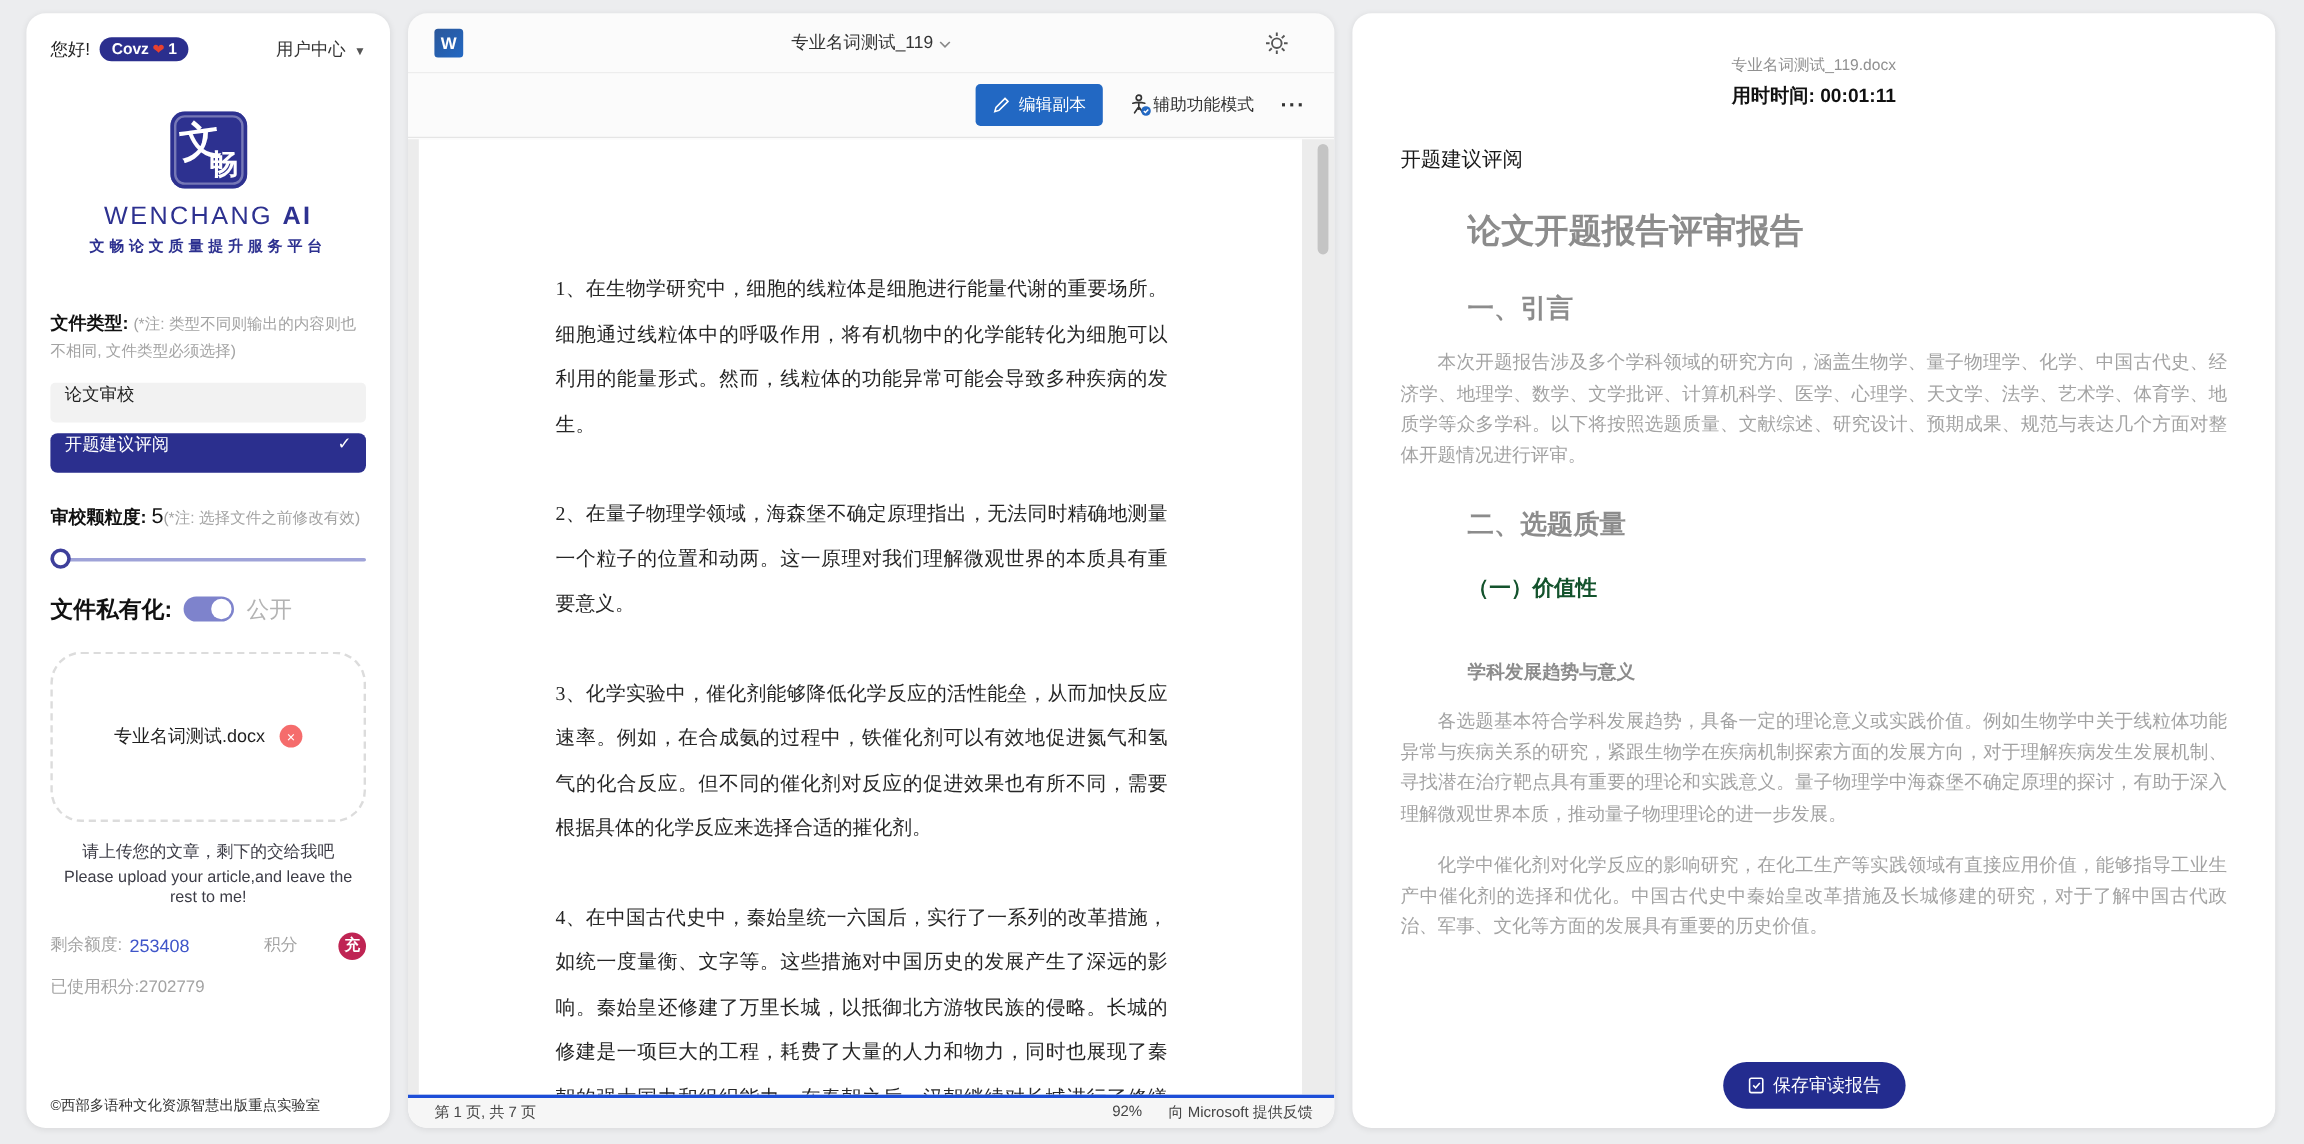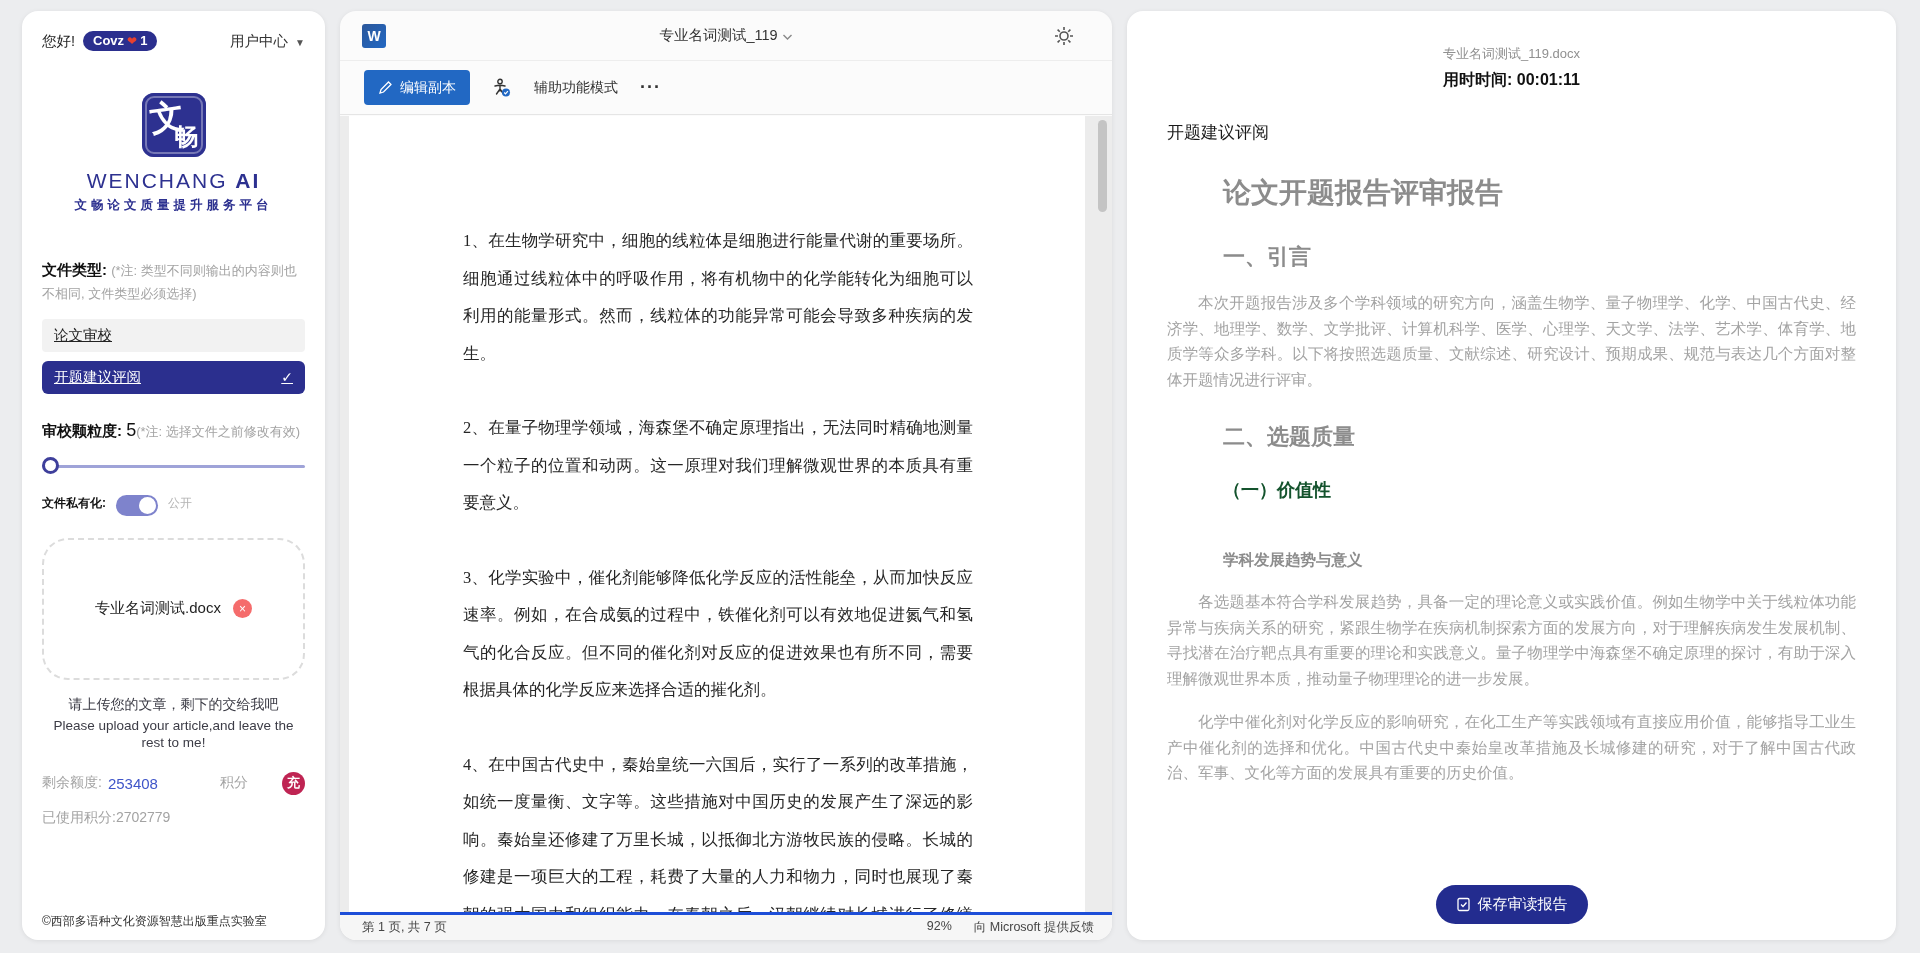--- a/index.html
+++ b/index.html
@@ -19,30 +19,30 @@
   .seal { width:64px; height:64px; background:#2d3190; border-radius:12px; margin:0 auto; position:relative; box-shadow:inset 0 0 0 3px #2d3190, inset 0 0 0 5px rgba(255,255,255,.35); }
   .seal .c1 { position:absolute; left:8px; top:2px; color:#fff; font-size:34px; font-weight:bold; transform:rotate(-8deg); }
   .seal .c2 { position:absolute; right:7px; bottom:4px; color:#fff; font-size:24px; font-weight:bold; }
   .brand-en { margin-top:12px; color:#2d3190; font-size:21px; letter-spacing:2px; }
   .brand-en b { font-weight:900; }
   .brand-cn { margin-top:4px; color:#2d3190; font-size:12.5px; font-weight:bold; letter-spacing:4px; }
   .ftype { margin-top:44px; font-size:15px; line-height:1.55; }
   .ftype .lbl { font-weight:bold; color:#111; }
   .note { color:#a3a3a3; font-size:13px; }
   .tabs { margin-top:14px; display:flex; flex-direction:column; gap:9px; }
-  .sb-tab { height:33px; border-radius:4px; background:#f2f2f2; color:#222; font-size:14.5px; display:flex; align-items:center; padding:0 12px; cursor:pointer;text-decoration:underline; }
+  .sb-tab { height:33px; border-radius:4px; background:#f2f2f2; color:#222; font-size:14.5px; display:flex; align-items:flex-start; padding:0 12px; cursor:pointer; }
   .sb-tab.sel { background:#2b2f8e; color:#fff; border-radius:6px; }
   .sb-tab.sel .chk { margin-left:auto; font-size:14px; }
   .gran { margin-top:26px; font-size:15px; }
   .gran .lbl { font-weight:bold; color:#111; }
   .gran .val { font-size:18px; color:#111; }
   .slider { margin-top:16px; position:relative; height:18px; cursor:pointer; }
   .slider .track { position:absolute; left:0; right:0; top:8px; height:3px; background:#9fa3d8; border-radius:2px; }
   .slider .thumb { position:absolute; left:0; top:0; width:17px; height:17px; border-radius:50%; background:#fff; border:3px solid #3e3f9b; }
-  .privacy { margin-top:20px; display:flex; align-items:flex-start; font-size:12px; }
+  .privacy { margin-top:20px; display:flex; align-items:center; font-size:19px; }
   .privacy .lbl { font-weight:bold; color:#111; }
   .toggle { width:42px; height:21px; border-radius:11px; background:#7e83cc; margin:0 10px; position:relative; cursor:pointer; }
   .toggle .knob { position:absolute; right:2px; top:2px; width:17px; height:17px; border-radius:50%; background:#fff; }
   .privacy .state { color:#b3b3b3; }
   .dropbox { margin-top:22px; height:142px; border:2px dashed #dcdcdc; border-radius:26px; display:flex; align-items:center; justify-content:center; gap:12px; cursor:pointer; }
   .dropbox .fname { font-size:15px; color:#1f1f1f; }
   .del-btn { width:19px; height:19px; border-radius:50%; background:#f56c6c; color:#fff; font-size:12px; display:flex; align-items:center; justify-content:center; cursor:pointer; }
   .hints { margin-top:16px; text-align:center; color:#3c3c46; }
   .hints .cn { font-size:14px; }
   .hints .en { font-size:13.5px; margin-top:3px; line-height:1.3; }
@@ -54,23 +54,23 @@
   .used { margin-top:14px; color:#a3a3a3; font-size:14px; }
   .sb-footer { position:absolute; left:20px; bottom:10px; font-size:12px; color:#333; }
 
   
   #viewer { left:340px; top:11px; width:772px; height:929px; background:#fbfbfb; overflow:hidden; }
   .v-titlebar { height:50px; display:flex; align-items:center; padding:0 38px 0 22px; border-bottom:1px solid #ededed; position:relative; }
   .w-icon { width:24px; height:24px; border-radius:3px; background:linear-gradient(135deg,#2b579a,#2268c3); color:#fff; font-weight:bold; font-size:14px; display:flex; align-items:center; justify-content:center; }
   .v-title { position:absolute; left:0; right:0; text-align:center; font-size:14.5px; color:#333; }
   .v-title svg { vertical-align:-1px; margin-left:4px; }
   .gear { margin-left:auto; cursor:pointer; display:flex; }
-  .v-toolbar { height:54px; display:flex; align-items:center; gap:22px; padding:0 24px; border-bottom:1px solid #e5e5e5; }
+  .v-toolbar { height:54px; display:flex; align-items:center; justify-content:flex-end; gap:22px; padding:0 24px; border-bottom:1px solid #e5e5e5; }
   .btn-edit { background:#2268c3; color:#fff; border:none; height:35px; border-radius:4px; font-size:14px; padding:0 14px; display:flex; align-items:center; gap:7px; cursor:pointer; font-family:inherit; }
-  .btn-access { display:flex; align-items:center; gap:23px; font-size:14px; color:#333; cursor:pointer; }
+  .btn-access { display:flex; align-items:center; gap:1px; font-size:14px; color:#333; cursor:pointer; }
   .btn-more { font-size:18px; font-weight:bold; color:#333; letter-spacing:1px; cursor:pointer; }
   .doc-viewport { position:absolute; top:105px; bottom:28px; left:0; right:0; background:#ececec; }
   .doc-page { position:absolute; left:9px; right:27px; top:0; bottom:0; background:#fff; overflow:hidden;
               padding:106px 112px 0 114px; font-family:"Liberation Serif","DejaVu Serif",serif; }
   .doc-page p { font-size:16.5px; line-height:37.5px; color:#262626; text-align:justify; margin-bottom:37px; }
   .doc-scroll { position:absolute; right:5px; top:4px; width:9px; height:92px; border-radius:5px; background:#c4c4c4; cursor:pointer; }
   .v-statusbar { position:absolute; left:0; right:0; bottom:0; height:28px; background:#f6f6f6; border-top:3px solid #1d4ed8; display:flex; align-items:center; font-size:12.5px; color:#454545; padding:0 18px 0 22px; border-radius:0 0 16px 16px; }
   .v-statusbar .right { margin-left:auto; display:flex; gap:22px; }
   .v-statusbar .zoom { color:#454545; }
   .v-statusbar .fb { cursor:pointer; }

